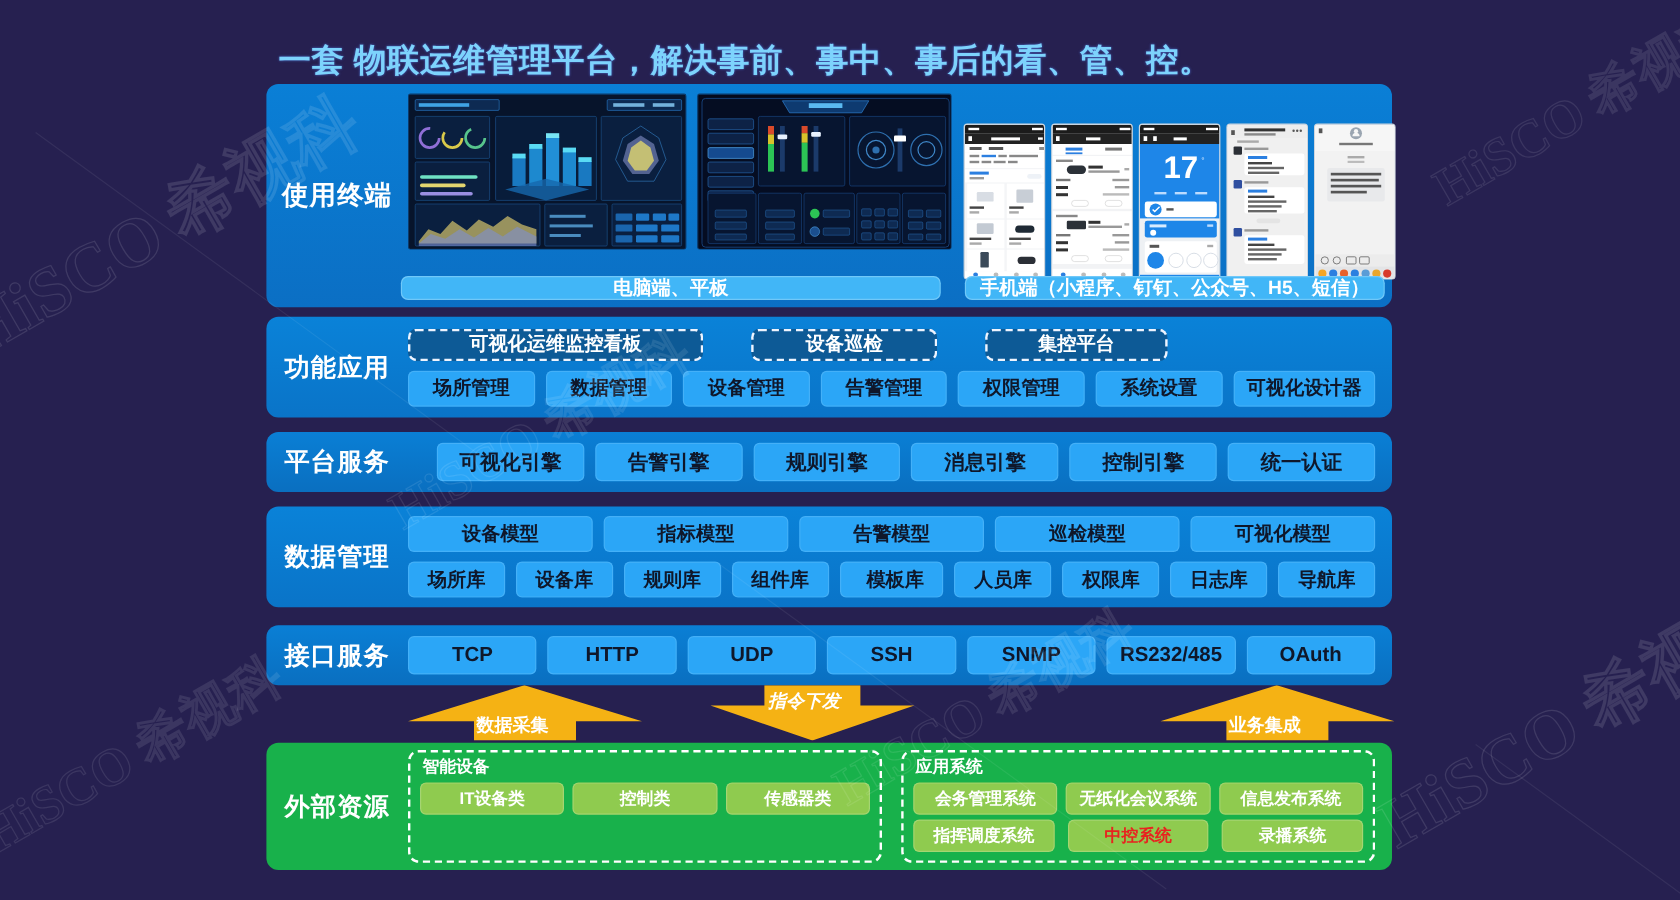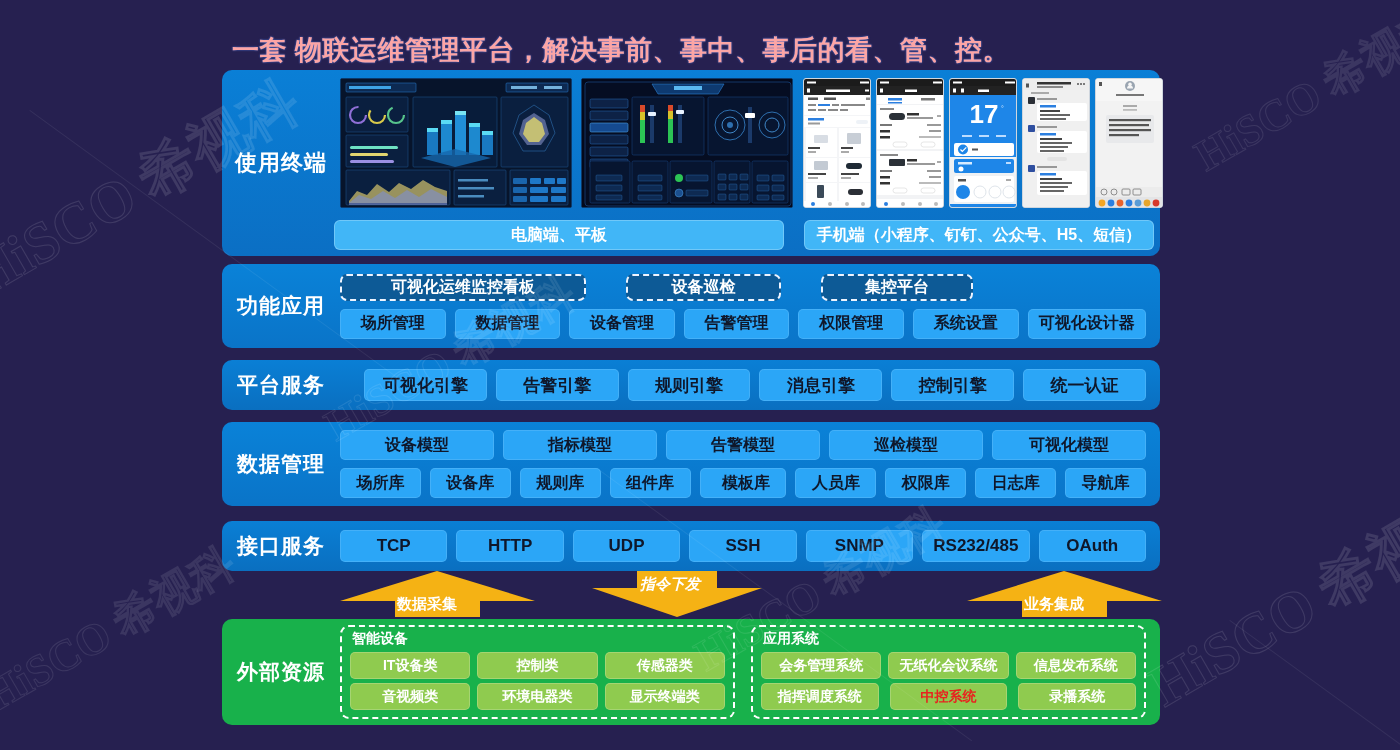--- a/index.html
+++ b/index.html
@@ -29,21 +29,21 @@
     position: absolute;
     width: 460px; height: 1px;
     background: rgba(255,255,255,0.07);
     transform: rotate(36deg);
     transform-origin: 0 0;
   }
 
   
   .title {
     position: absolute; left: 232px; top: 32px;
-    font-size: 27px; font-weight: 700; color: #fca5a5;
+    font-size: 27px; font-weight: 700; color: #7dd3fc;
     letter-spacing: .5px; z-index: 30;
     text-shadow: 0 0 2px rgba(90,140,255,.8);
   }
 
   
   .band {
     position: absolute;
     border-radius: 10px;
     display: flex; align-items: center;
     z-index: 20;
@@ -73,35 +73,35 @@
   
   #terminals {
     left: 222px; top: 70px; width: 938px; height: 186px;
     background: linear-gradient(180deg,#0a7fd6 0%, #0b6fc4 100%);
     border-radius: 10px;
     flex-direction: row;
   }
   #terminals .band-label { font-size: 22px; }
   .shots { flex: 1 1 auto; display: flex; gap: 10px; padding: 8px 12px 8px 0; height: 100%; }
   .shots-left { display: flex; gap: 9px; }
-  .shots-right { display: flex; gap: 5px; }
+  .shots-right { display: flex; gap: 5px; margin-top: 25px; }
 
   .screen {
     background: #081a36; border-radius: 2px; overflow: hidden;
     position: relative; border: 1px solid #0c3a6b;
   }
   .phone {
     width: 68px; background: #ffffff; border-radius: 3px;
     overflow: hidden; position: relative; border: 1px solid #cfd6de;
   }
 
   .term-bars { position: absolute; left: 0; right: 0; bottom: 6px; display: flex; z-index: 25; }
   .term-pill {
     background: #41b6f7; color: #fff; border-radius: 6px;
-    height: 30px; display: flex; align-items: center; justify-content: center;
+    height: 20px; display: flex; align-items: center; justify-content: center;
     font-size: 16px; font-weight: 700; white-space: nowrap;
     box-shadow: inset 0 0 0 1px rgba(255,255,255,.25);
   }
 
   
   #funcapps {
     left: 222px; top: 264px; width: 938px; height: 84px;
     background: linear-gradient(180deg,#0a82d8 0%, #0a74c8 100%);
   }
   .dashchip {
@@ -644,25 +644,20 @@
     <div class="band-label">外部资源</div>
     <div class="band-body" style="flex-direction:row; gap:16px; padding-right:14px;">
 
       <div class="ext-group" style="flex:1;">
         <div class="ext-title">智能设备</div>
         <div class="row" style="gap:7px;">
           <div class="ext-chip" style="flex:1;">IT设备类</div>
           <div class="ext-chip" style="flex:1;">控制类</div>
           <div class="ext-chip" style="flex:1;">传感器类</div>
         </div>
-        <div class="row" style="gap:7px;">
-          <div class="ext-chip" style="flex:1;">音视频类</div>
-          <div class="ext-chip" style="flex:1;">环境电器类</div>
-          <div class="ext-chip" style="flex:1;">显示终端类</div>
-        </div>
       </div>
 
       <div class="ext-group" style="flex:1;">
         <div class="ext-title">应用系统</div>
         <div class="row" style="gap:7px;">
           <div class="ext-chip" style="flex:1;">会务管理系统</div>
           <div class="ext-chip" style="flex:1;">无纸化会议系统</div>
           <div class="ext-chip" style="flex:1;">信息发布系统</div>
         </div>
         <div class="row" style="gap:11px;">

